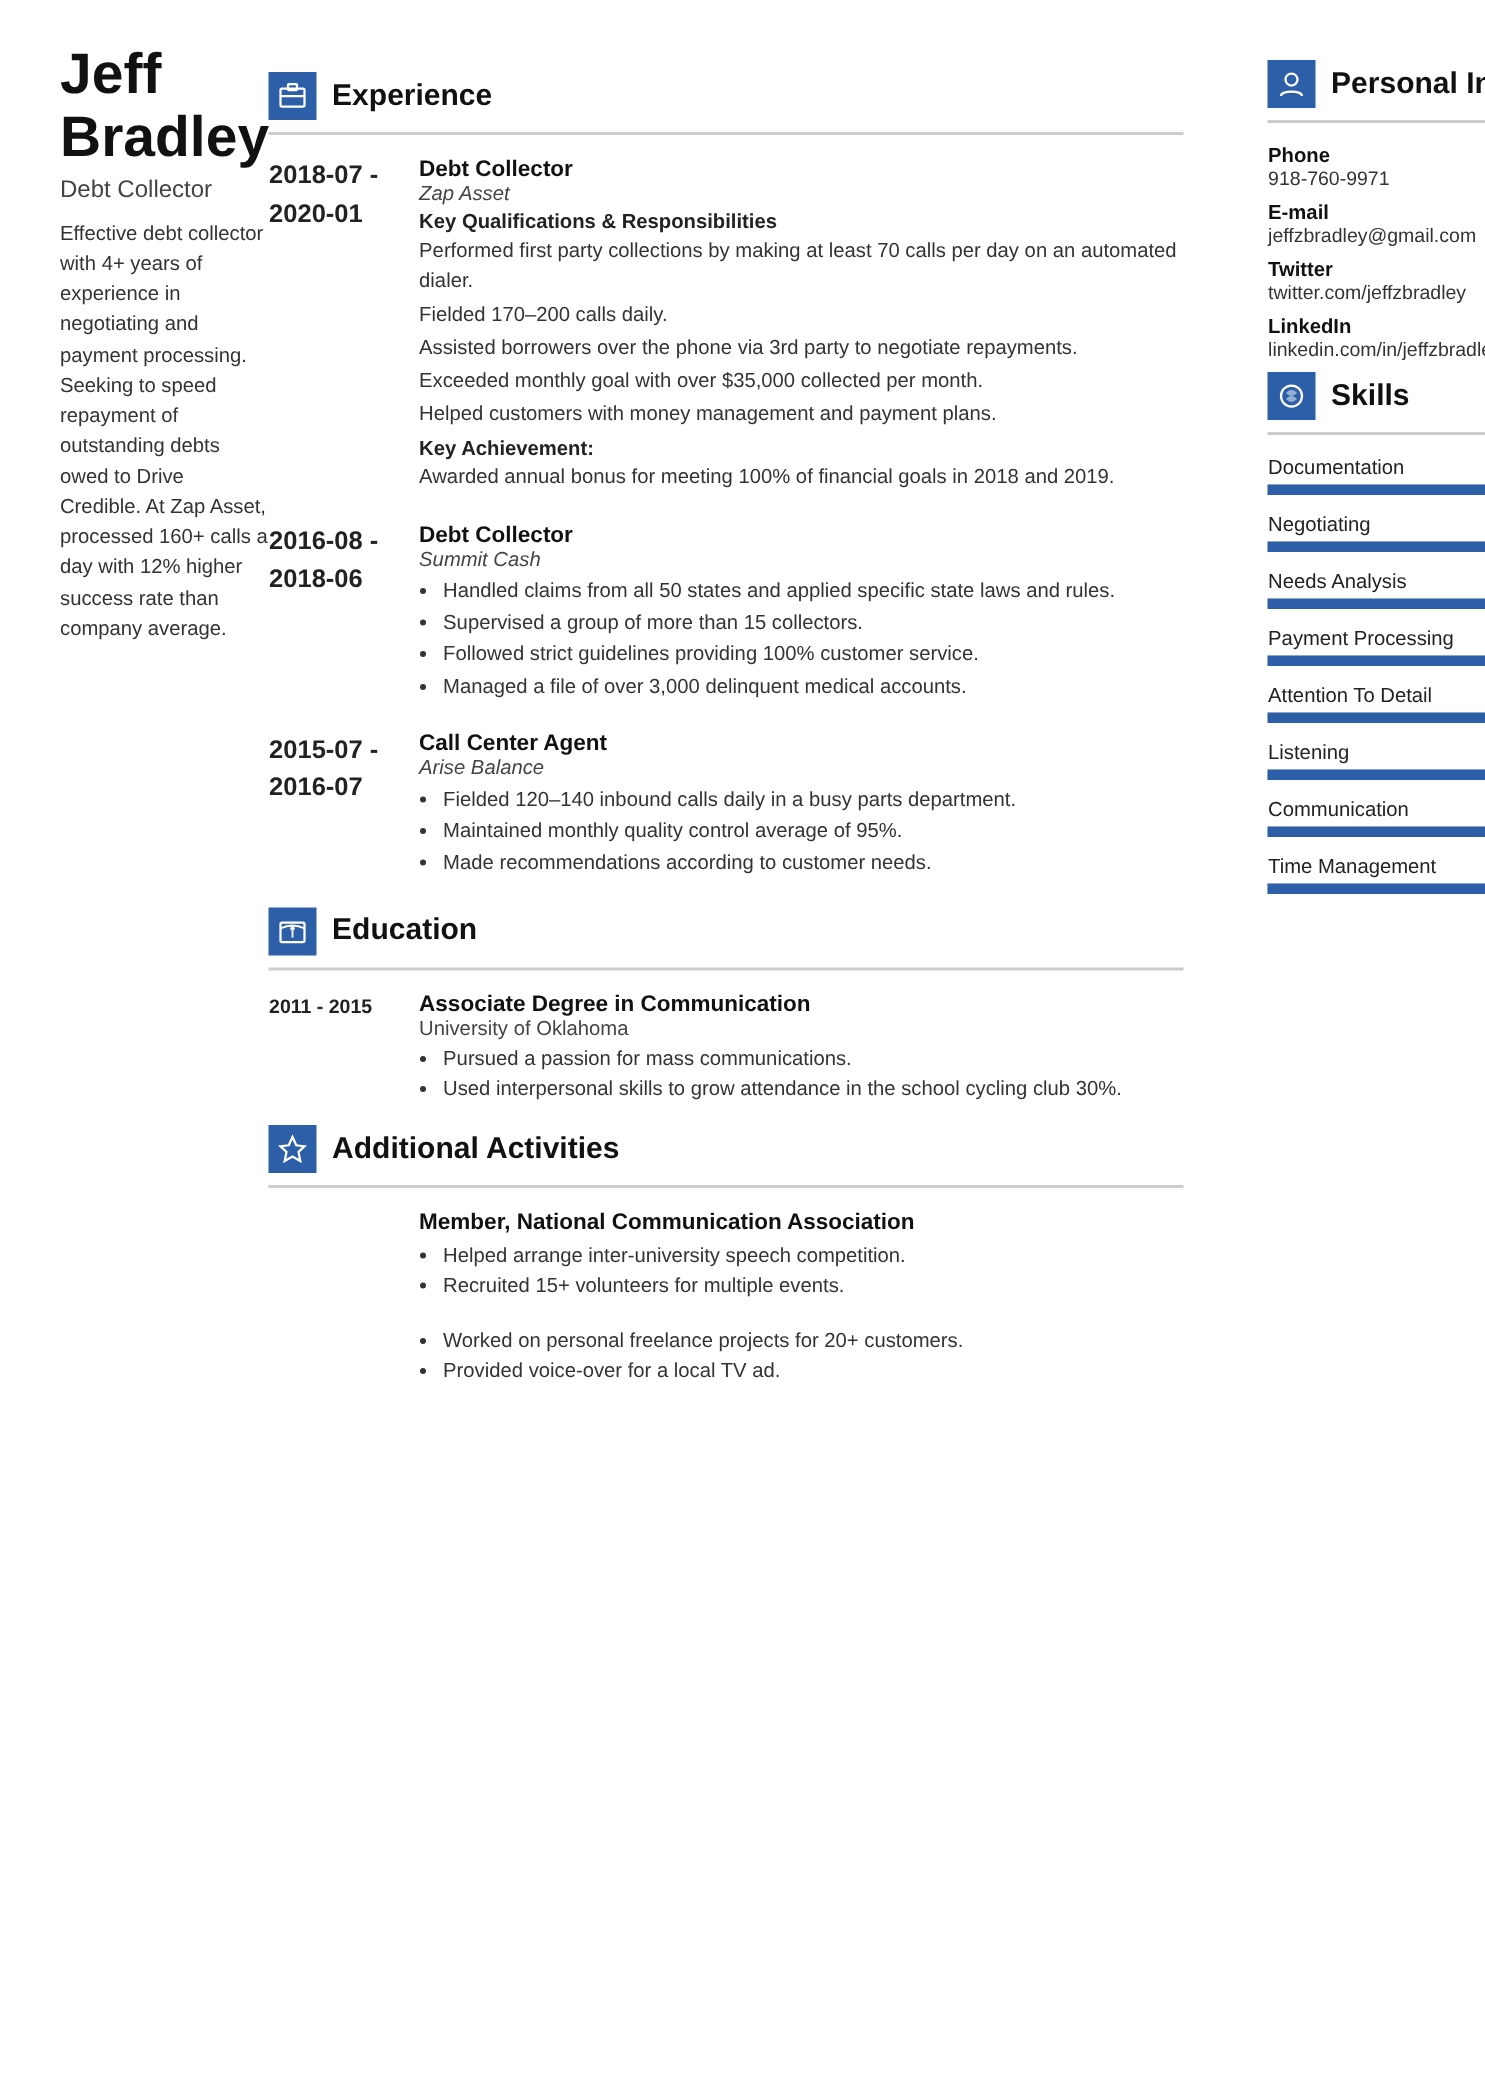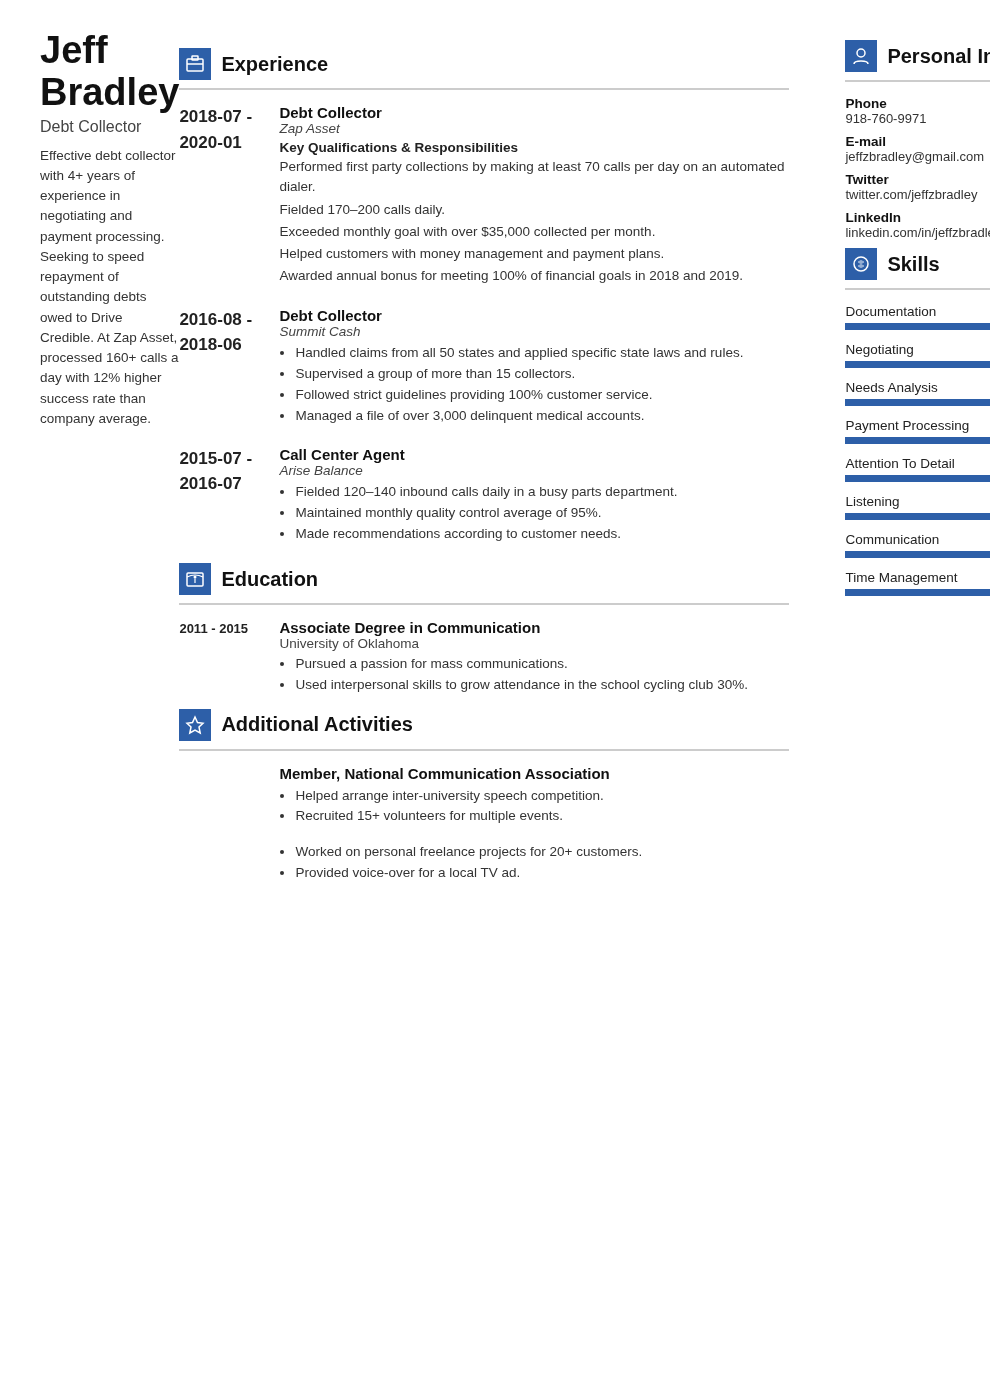--- a/index.html
+++ b/index.html
@@ -245,22 +245,24 @@
       <div class="exp-entry">
         <div class="exp-dates">
           <span>2018-07 - 2020-01</span>
         </div>
         <div class="exp-content">
           <div class="job-title">Debt Collector</div>
           <div class="company">Zap Asset</div>
           <div class="section-label">Key Qualifications &amp; Responsibilities</div>
           <p>Performed first party collections by making at least 70 calls per day on an automated dialer.</p>
           <p>Fielded 170–200 calls daily.</p>
+          <p>Assisted borrowers over the phone via 3rd party to negotiate repayments.</p>
           <p>Exceeded monthly goal with over $35,000 collected per month.</p>
           <p>Helped customers with money management and payment plans.</p>
+          <div class="section-label">Key Achievement:</div>
           <p>Awarded annual bonus for meeting 100% of financial goals in 2018 and 2019.</p>
         </div>
       </div>
 
       <div class="exp-entry">
         <div class="exp-dates">
           <span>2016-08 - 2018-06</span>
         </div>
         <div class="exp-content">
           <div class="job-title">Debt Collector</div>

